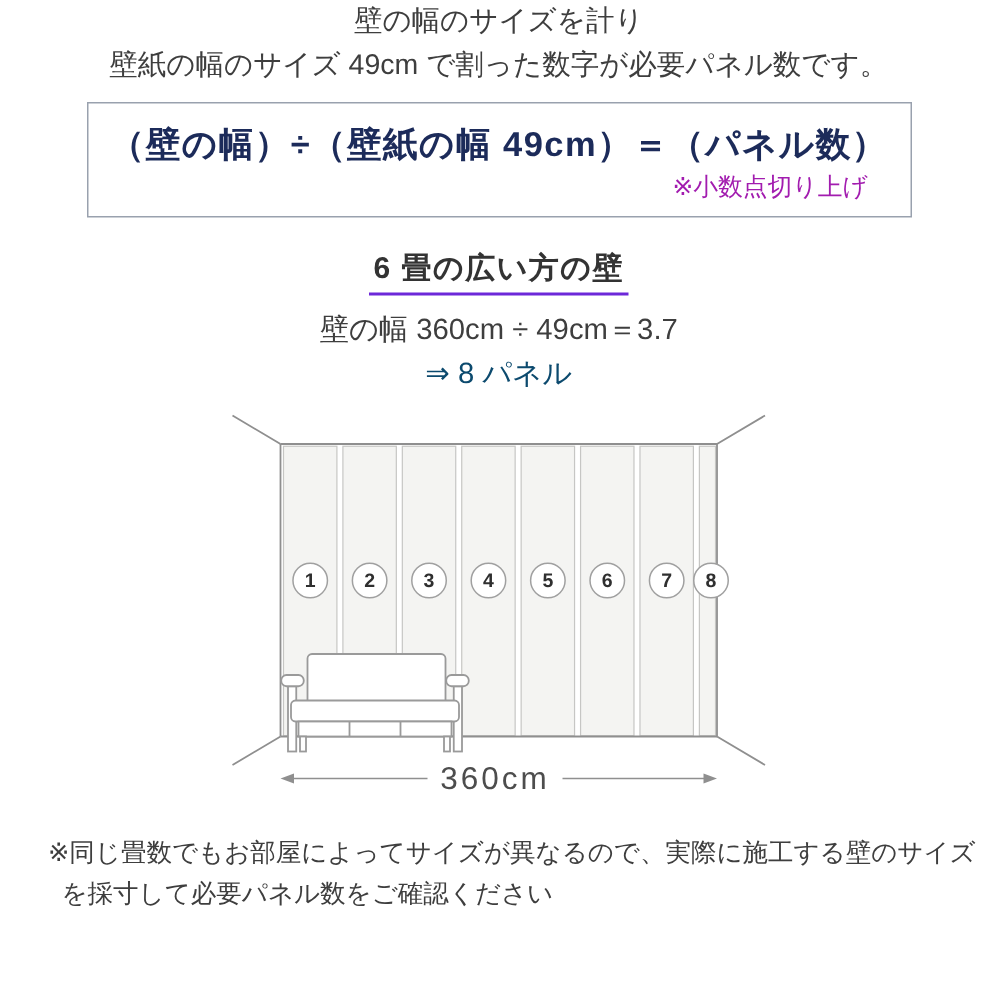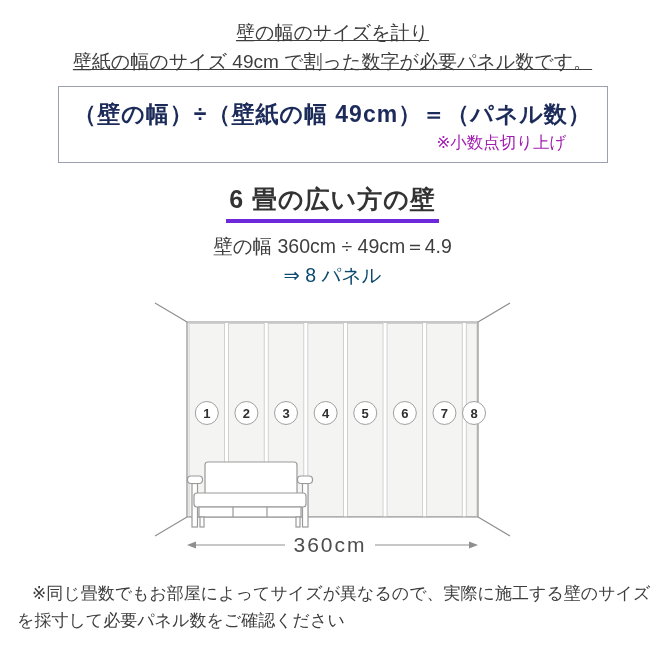--- a/index.html
+++ b/index.html
@@ -3,32 +3,30 @@
 <meta charset="utf-8">
 <style>
   html,body{margin:0;padding:0;}
   body{
     width:665px;height:665px;background:#ffffff;overflow:hidden;
     font-family:"Liberation Sans","DejaVu Sans",sans-serif;
     color:#3e3e3e;
     -webkit-font-smoothing:antialiased;
   }
   .intro{
-    padding-top:18px;
     text-align:center;
     font-size:19px;
     line-height:29px;
     color:#3e3e3e;
-    text-decoration:underline;
   }
   .formula-box{
     width:550px;
     margin:10px auto 16px;
     border:1px solid #99a1ae;
-    padding:12px 12px 8px;
+    padding:12px 0 8px;
     box-sizing:border-box;
   }
   .formula{
     text-align:center;
     font-size:23px;
     font-weight:bold;
     letter-spacing:1px;
     color:#1c2b5a;
     line-height:30px;
   }
@@ -38,24 +36,24 @@
     font-size:16.5px;
     color:#a21caf;
     margin-top:3px;
   }
   .example-heading{
     margin-top:20px;
     text-align:center;
   }
   .example-heading span{
     display:inline-block;
-    font-size:25px;
+    font-size:20px;
     font-weight:bold;
     color:#333333;
-    border-bottom:4px solid #6d28d9;
+    border-bottom:2px solid #6d28d9;
     padding:0 3px 3px;
     letter-spacing:1px;
   }
   .example-calc{
     margin-top:9px;
     text-align:center;
     font-size:19.5px;
     color:#3e3e3e;
     line-height:29px;
   }
@@ -109,40 +107,40 @@
     letter-spacing:2px;
     text-anchor:middle;
   }
   .footer-note{
     margin-top:6px;
     font-size:17px;
     line-height:27px;
     color:#3e3e3e;
   }
   .footer-note .l1{margin-left:32px;}
-  .footer-note .l2{margin-left:17px;}
+  .footer-note .l2{margin-left:41px;}
 </style>
 </head>
 <body>
 
 <div class="intro">
   <div>壁の幅のサイズを計り</div>
   <div>壁紙の幅のサイズ 49cm で割った数字が必要パネル数です。</div>
 </div>
 
 <div class="formula-box">
   <div class="formula">（壁の幅）÷（壁紙の幅 49cm）＝（パネル数）</div>
   <div class="formula-note">※小数点切り上げ</div>
 </div>
 
 <div class="example-heading">
   <span>6 畳の広い方の壁</span>
 </div>
 
-<div class="example-calc">壁の幅 360cm ÷ 49cm＝4.9</div>
+<div class="example-calc">壁の幅 360cm ÷ 49cm＝3.7</div>
 <div class="example-result">⇒ 8 パネル</div>
 
 <div class="diagram-wrap">
   <svg width="400" height="280" viewBox="0 0 400 280" xmlns="http://www.w3.org/2000/svg">
 
     <g id="panels">
         <rect x="56" y="33.5" width="35.608333333333334" height="193" class="panel"></rect>
         <rect x="95.60833333333333" y="33.5" width="35.608333333333334" height="193" class="panel"></rect>
         <rect x="135.21666666666667" y="33.5" width="35.608333333333334" height="193" class="panel"></rect>
         <rect x="174.825" y="33.5" width="35.608333333333334" height="193" class="panel"></rect>

